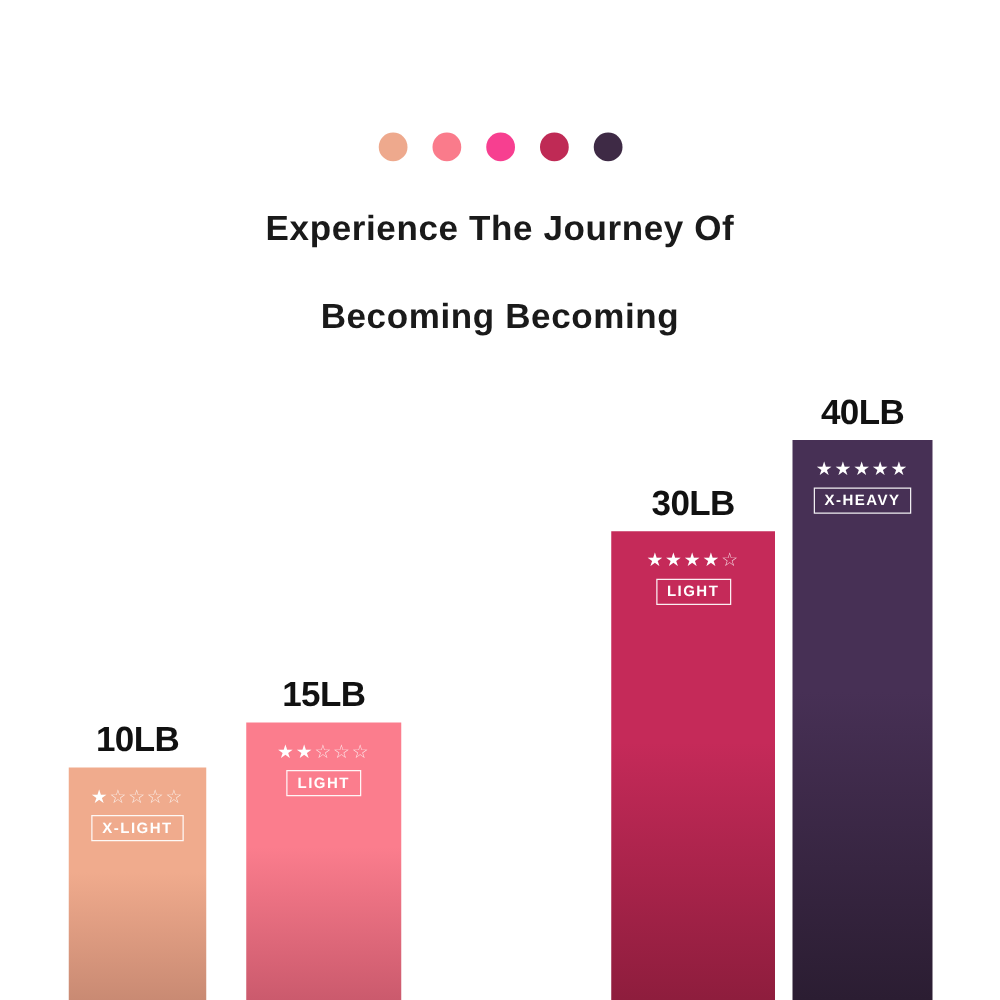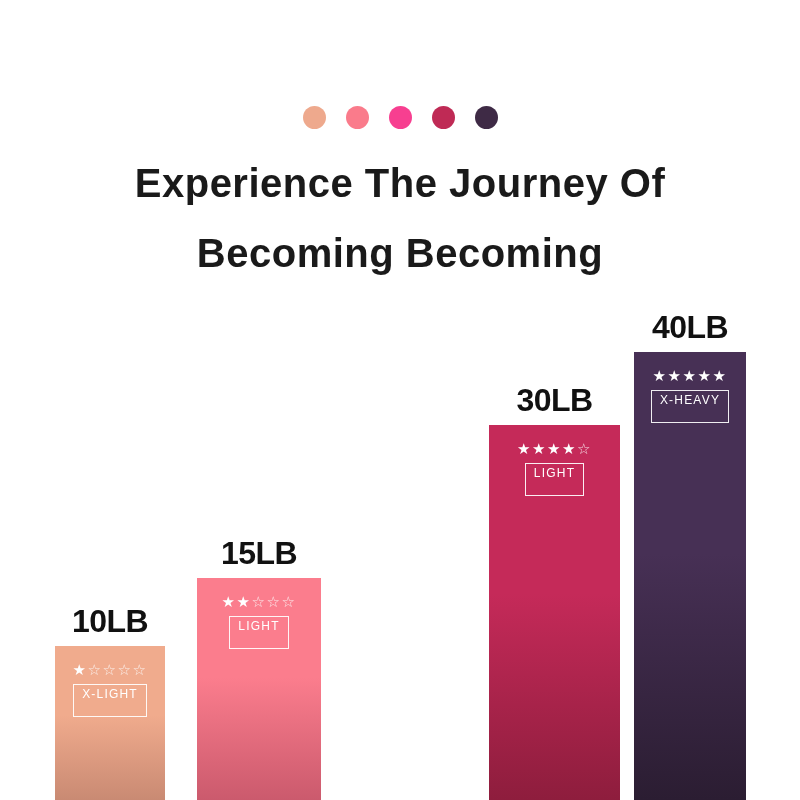--- a/index.html
+++ b/index.html
@@ -43,21 +43,21 @@
 
   
   #headline {
     position: absolute;
     top: 148px;
     left: 0;
     width: 800px;
     text-align: center;
     color: #1a1a1a;
     font-weight: 700;
-    font-size: 40px;
+    font-size: 28px;
     line-height: 70px;
     letter-spacing: 0.5px;
     font-family: "Liberation Sans", sans-serif;
   }
   #headline .line {
     display: block;
     white-space: nowrap;
   }
 
   
@@ -73,21 +73,21 @@
     position: absolute;
     bottom: 0;
   }
 
   .bar-weight {
     position: absolute;
     left: 50%;
     transform: translateX(-50%);
     bottom: 100%;
     margin-bottom: 6px;
-    font-size: 32px;
+    font-size: 28px;
     font-weight: 700;
     color: #111111;
     letter-spacing: -0.5px;
     white-space: nowrap;
     font-family: "Liberation Sans", sans-serif;
   }
 
   .bar {
     position: relative;
     width: 100%;
@@ -107,23 +107,23 @@
     white-space: nowrap;
     margin-bottom: 7px;
     text-shadow: 0 0 1px rgba(0,0,0,0.05);
   }
   .stars .off { opacity: 0.82; }
 
   .badge {
     border: 1.6px solid rgba(255,255,255,0.92);
     color: #ffffff;
     font-size: 12px;
-    font-weight: 400;
+    font-weight: 700;
     letter-spacing: 1.2px;
-    padding: 3px 8px 16px 8px;
+    padding: 3px 8px 4px 8px;
     white-space: nowrap;
     line-height: 1;
     font-family: "Liberation Sans", sans-serif;
   }
 </style>
 </head>
 <body>
 
 <div id="stage">
 
@@ -134,21 +134,21 @@
       <span class="dot" style="background: rgb(191, 42, 85);"></span>
       <span class="dot" style="background: rgb(62, 42, 69);"></span>
     </div>
 
   <div id="headline">
     <span class="line">Experience The Journey Of</span>
     <span class="line">Becoming Becoming</span>
   </div>
 
   <div id="chart">
-      <div class="bar-group" style="left: 55px; width: 110px; height: 154px;">
+      <div class="bar-group" style="left: 55px; width: 110px; height: 186px;">
         <div class="bar-weight">10LB</div>
         <div class="bar" style="background: linear-gradient(rgb(240, 171, 141) 0%, rgb(240, 171, 141) 45%, rgb(201, 138, 115) 100%);">
           <div class="stars"><span>★</span><span class="off">☆</span><span class="off">☆</span><span class="off">☆</span><span class="off">☆</span></div>
           <div class="badge">X-LIGHT</div>
         </div>
       </div>
       <div class="bar-group" style="left: 197px; width: 124px; height: 222px; margin-top: 28px;">
         <div class="bar-weight">15LB</div>
         <div class="bar" style="background: linear-gradient(rgb(251, 125, 141) 0%, rgb(251, 125, 141) 45%, rgb(203, 90, 109) 100%);">
           <div class="stars"><span>★</span><span>★</span><span class="off">☆</span><span class="off">☆</span><span class="off">☆</span></div>

